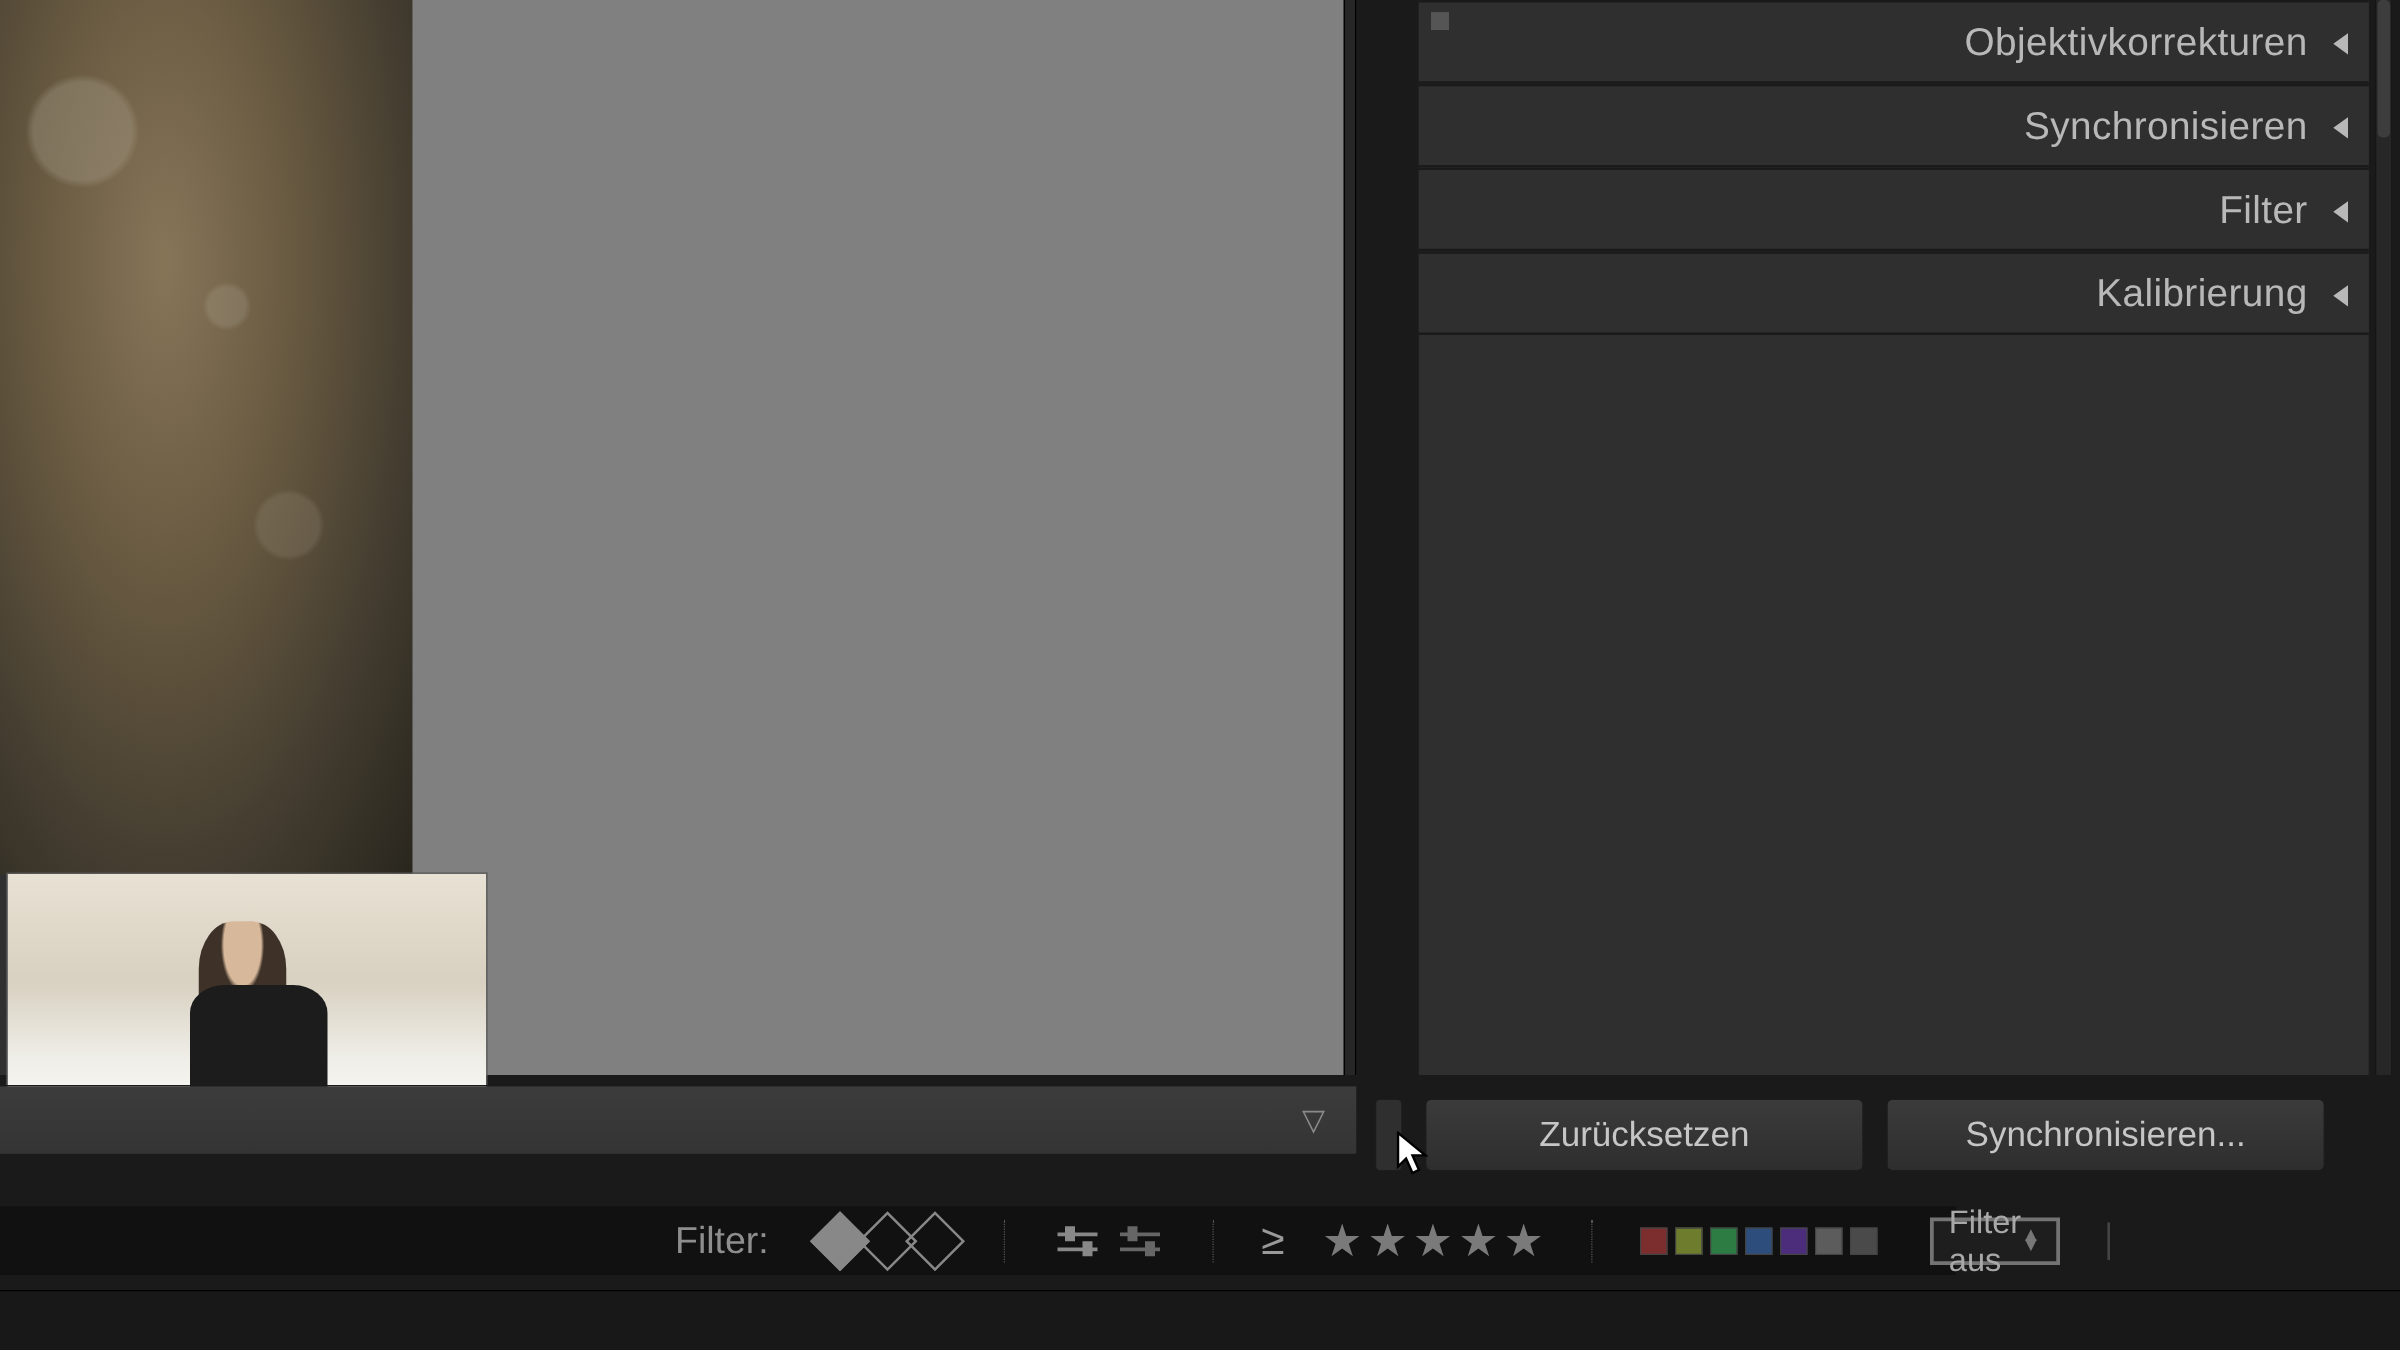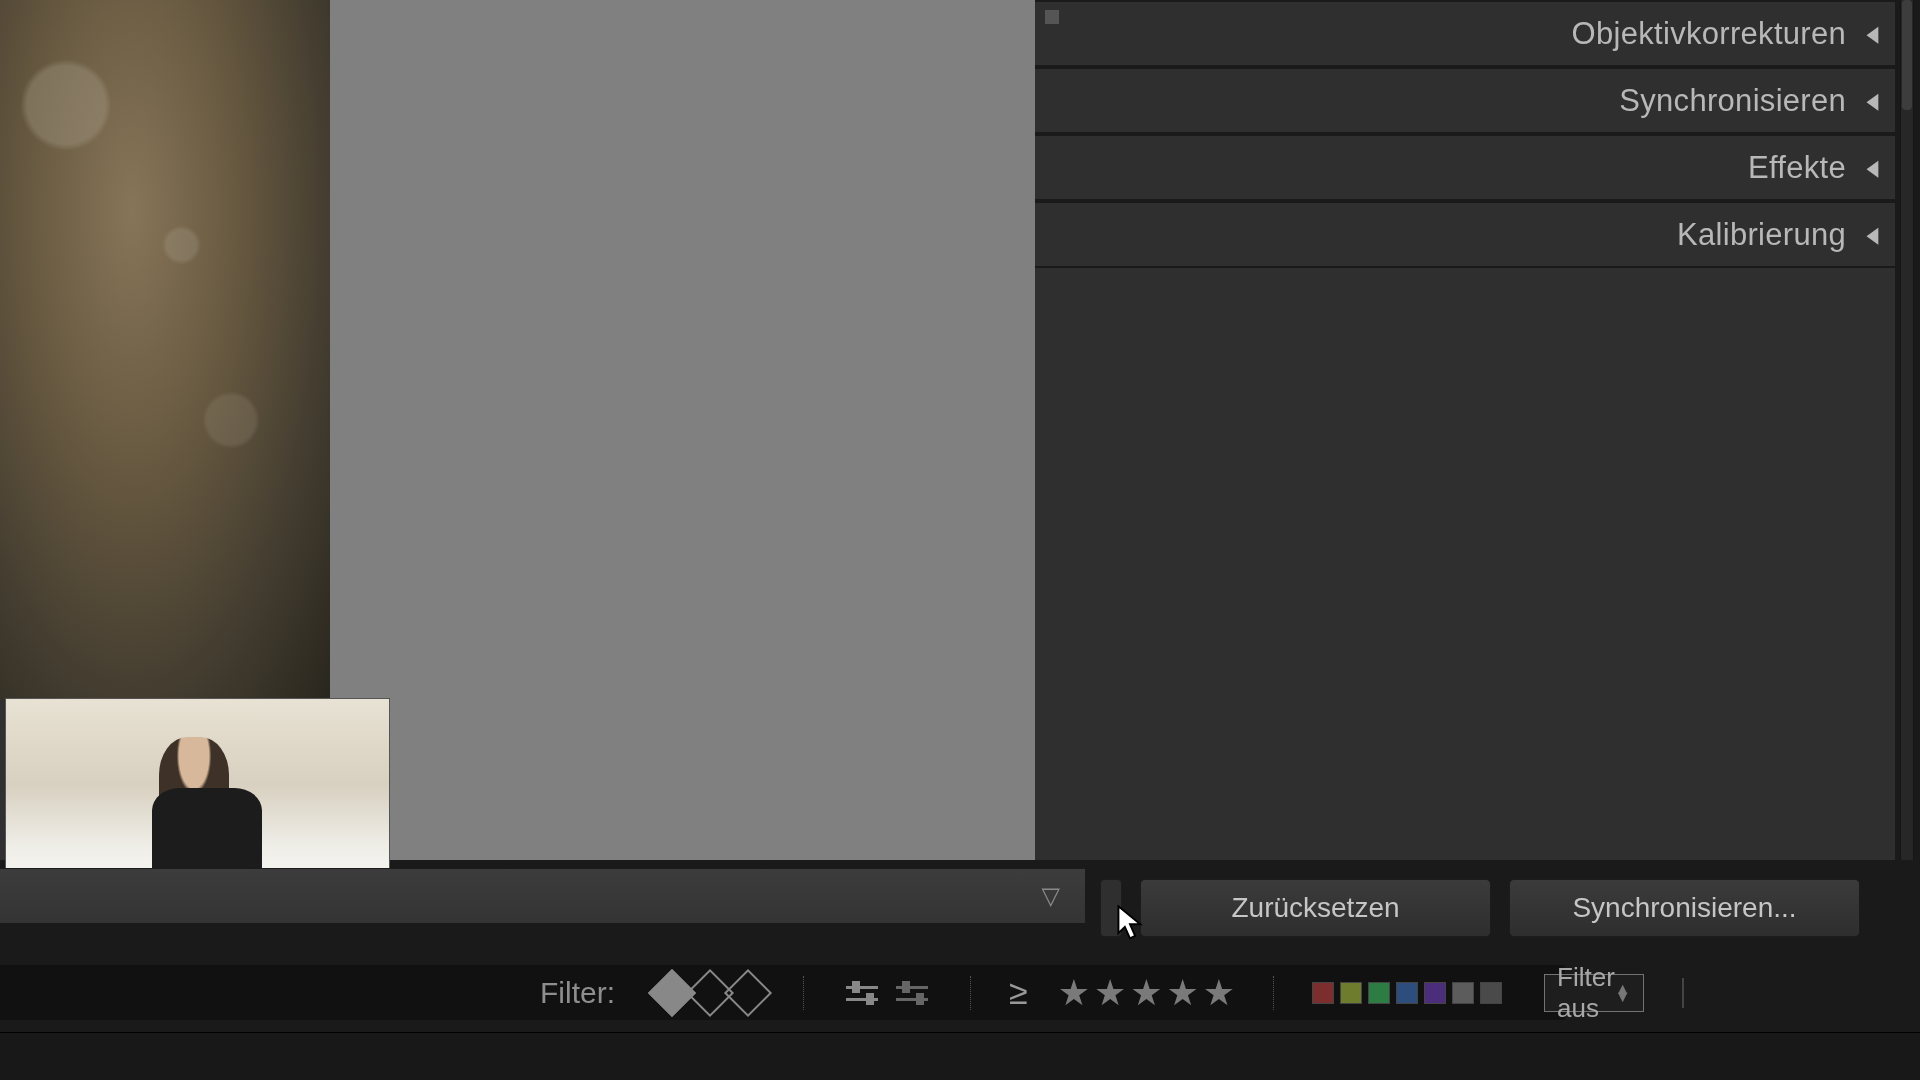--- a/index.html
+++ b/index.html
@@ -46,21 +46,21 @@
   background: radial-gradient(ellipse at 50% 20%, #d8b89a 0 30%, #3d3128 35% 100%);
   border-radius:40% 40% 20% 20%;
 }
 .webcam::after{
   content:""; position:absolute; left:38%; top:42%; width:110px; height:90px;
   background:#1c1c1c; border-radius:25% 25% 10% 10%;
 }
 
 
 .right-col {
-  position: absolute; right: 25px; top: 0; width: 860px; height: 860px;
+  position: absolute; right: 25px; top: 0; width: 760px; height: 860px;
   background: #2f2f2f;
 }
 .panel-header{
   height: 67px; background: #2f2f2f;
   border-top: 2px solid #1a1a1a; border-bottom: 2px solid #1a1a1a;
   display:flex; align-items:center; justify-content:flex-end;
   padding-right: 14px; gap:18px;
 }
 .panel-header .toggle{
   width:14px; height:14px; background:#555; position:absolute; left:10px; top:10px;
@@ -128,21 +128,21 @@
 .adj .knob{ position:absolute; width:8px; height:12px; background:#888; top:5px; left:10px; }
 .adj .knob2{ position:absolute; width:8px; height:12px; background:#888; top:17px; left:24px; }
 .adj.off .knob,.adj.off .knob2{ background:#666; }
 .adj.off::before,.adj.off::after{ background:#666; }
 .gte{ color:#999; font-size:34px; }
 .stars{ display:flex; gap:4px; }
 .star{ color:#7a7a7a; font-size:36px; line-height:1; }
 .color-chips{ display:flex; gap:6px; }
 .chip{ width:22px; height:22px; border:1px solid #444; }
 .filter-select{
-  width:310px; height:38px; background:#1e1e1e; border:1px solid #737373;
+  width:310px; height:38px; background:#1e1e1e; border:3px solid #737373;
   color:#a8a8a8; font-size:26px; padding:0 12px; display:flex; align-items:center; justify-content:space-between;
   margin-left:12px;
 }
 .filter-select .stepper{ color:#777; font-size:16px; line-height:8px; }
 .lock-box{
   width:30px; height:30px; background:#2b2b2b; border:1px solid #444; margin-left:8px;
 }
 
 
 .filmstrip{
@@ -176,21 +176,21 @@
       <span class="label">Objektivkorrekturen</span>
       <span class="chev">◀</span>
     </div>
     <div class="panel-header">
       <span class="toggle"></span>
       <span class="label">Synchronisieren</span>
       <span class="chev">◀</span>
     </div>
     <div class="panel-header">
       <span class="toggle"></span>
-      <span class="label">Effekte</span>
+      <span class="label">Filter</span>
       <span class="chev">◀</span>
     </div>
     <div class="panel-header">
       <span class="toggle"></span>
       <span class="label">Kalibrierung</span>
       <span class="chev">◀</span>
     </div>
   </div>
   <div class="right-scroll-track"></div>
   <div class="right-scroll-thumb"></div>

